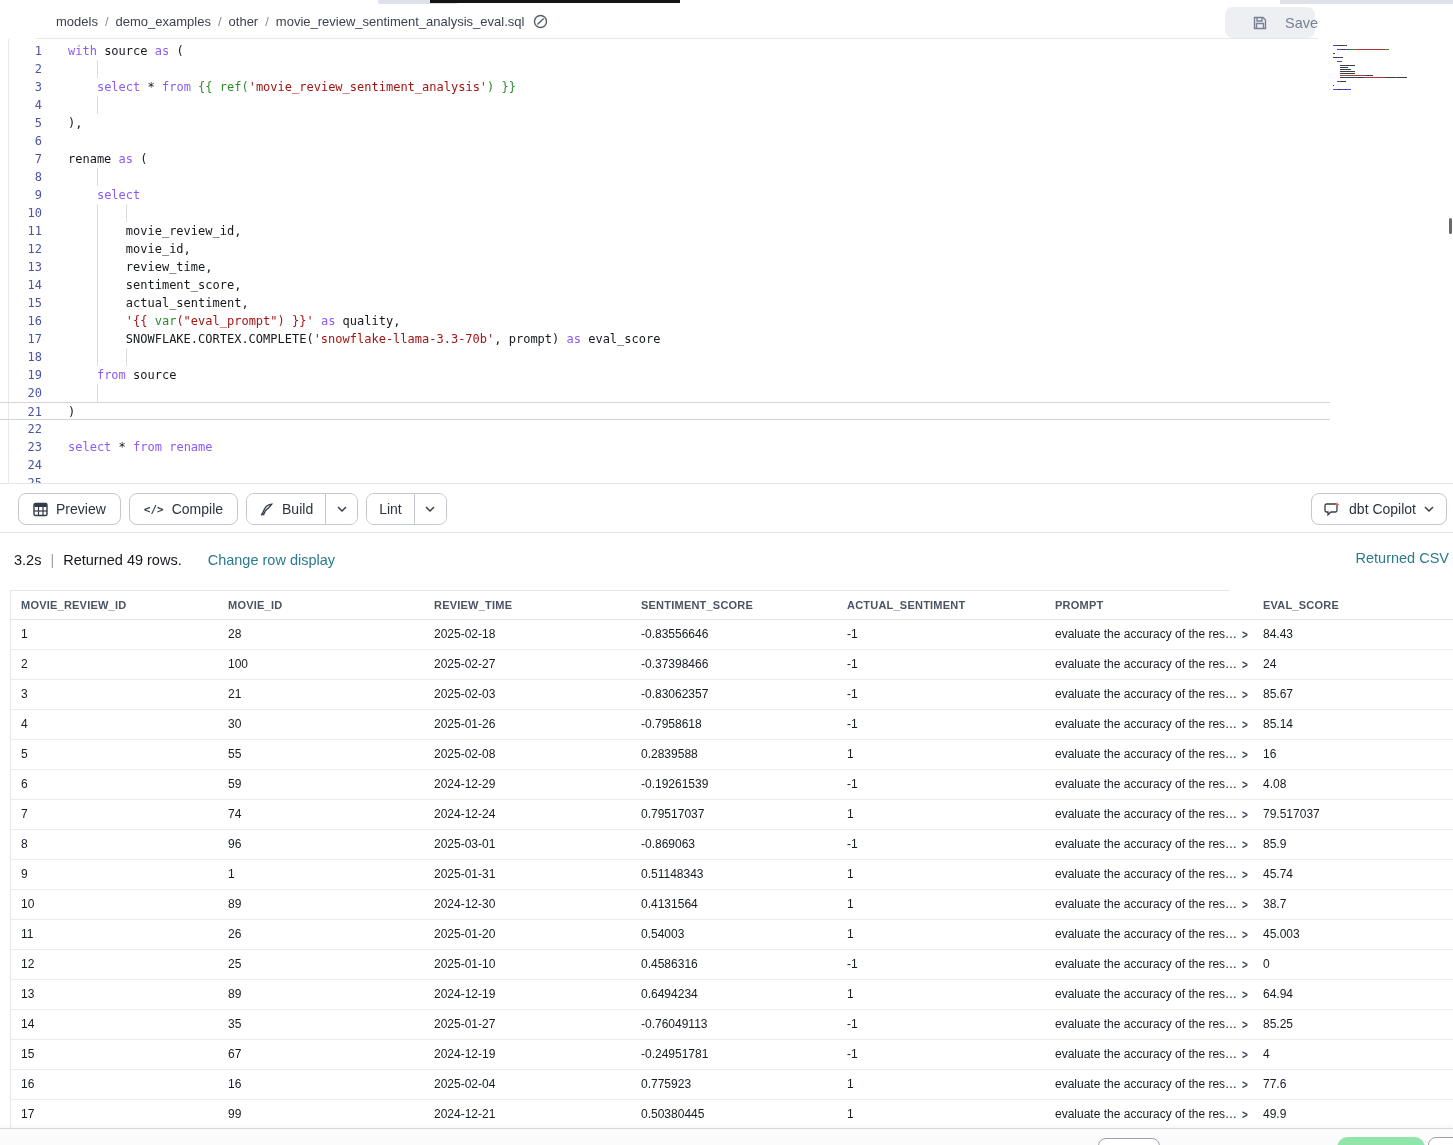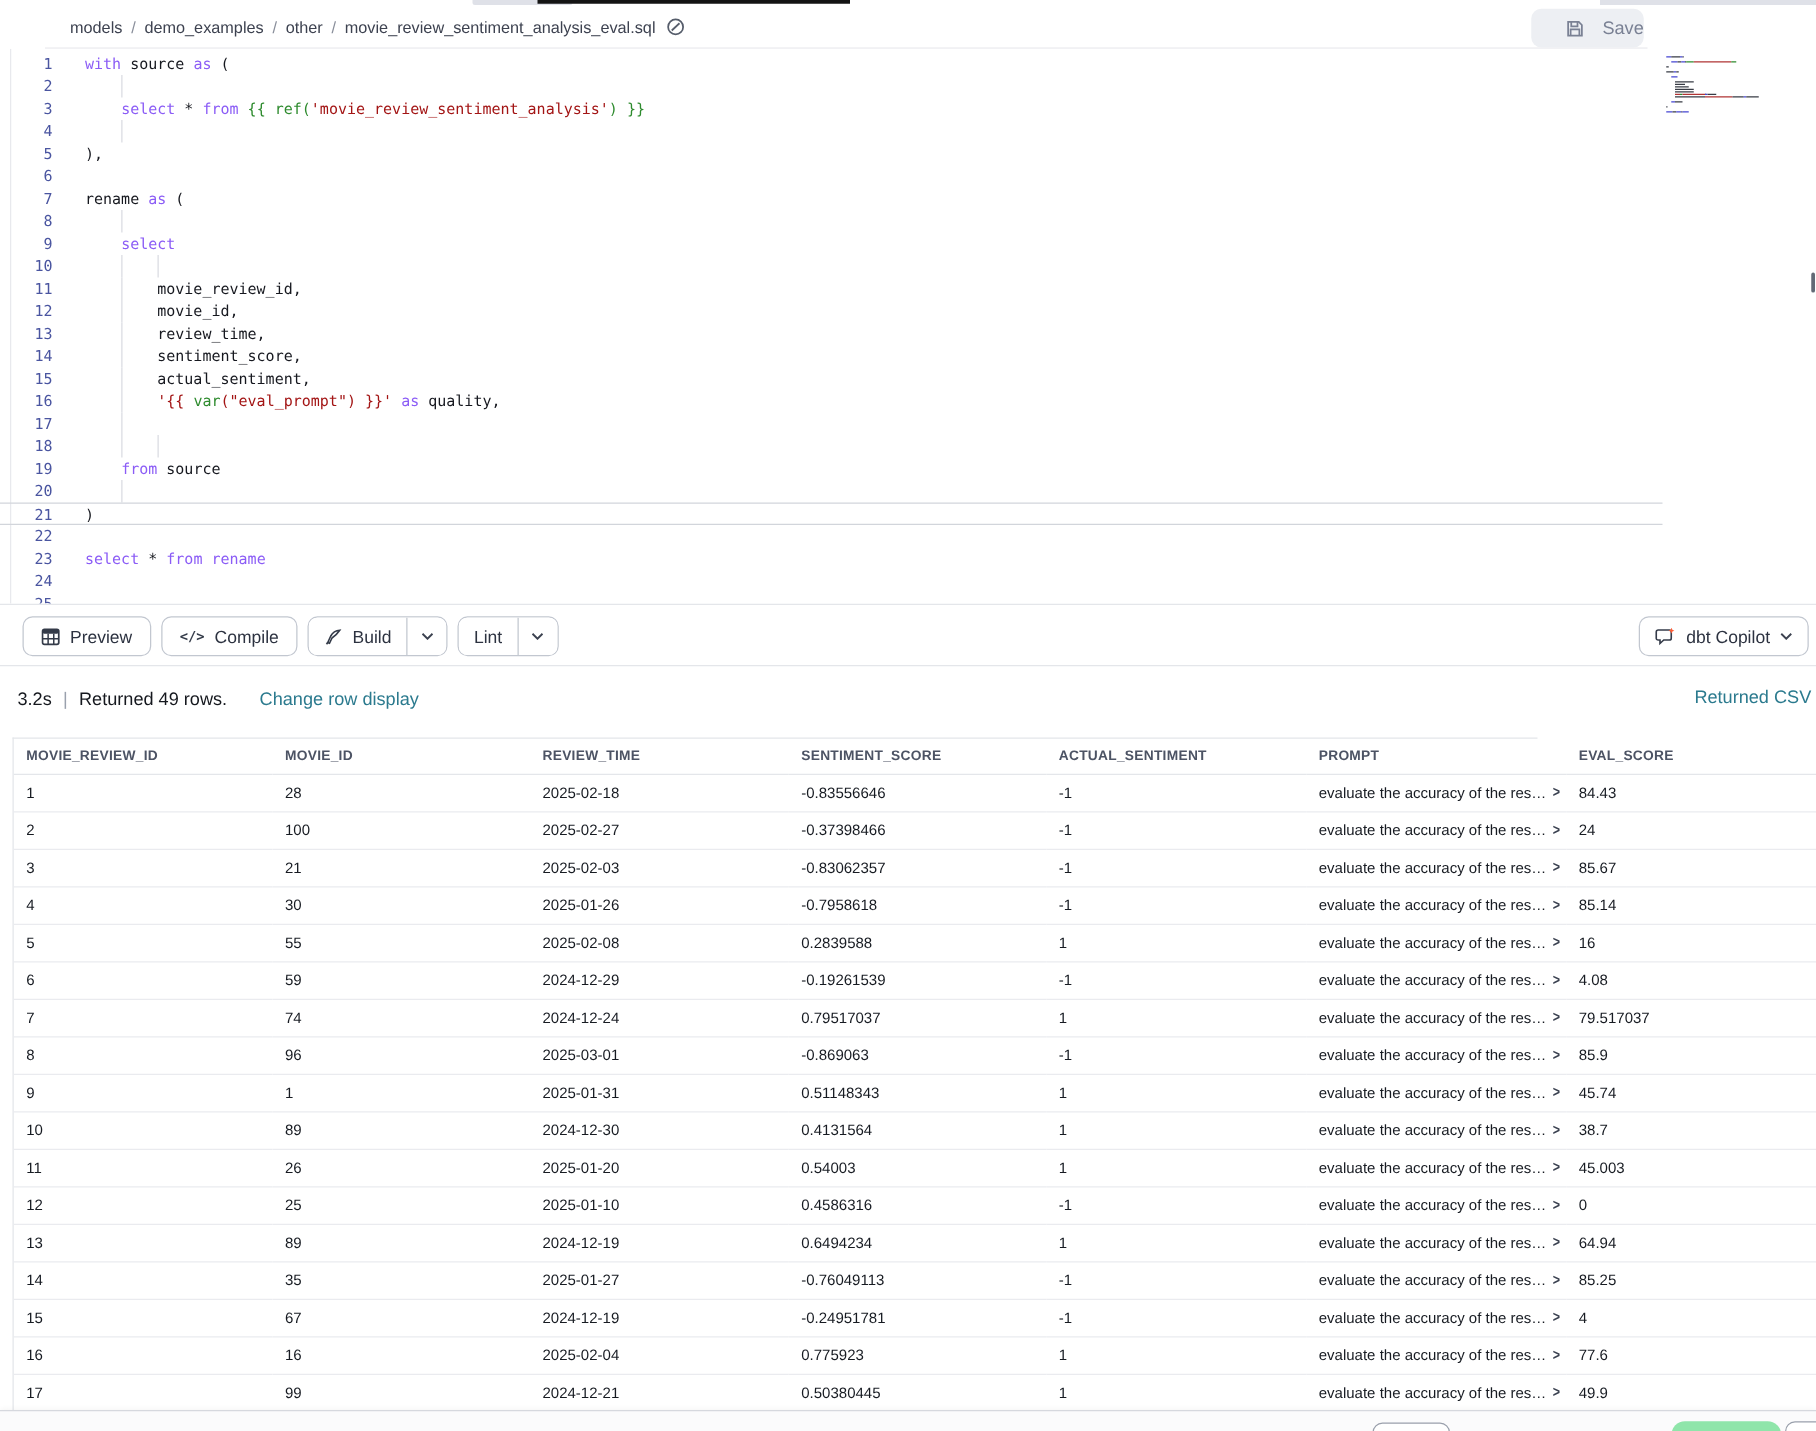--- a/index.html
+++ b/index.html
@@ -14,21 +14,21 @@
   .top-strip .seg-gray-r { position:absolute; left:1280px; top:0; width:173px; height:4px; background:#dfe1e8; }
 
   
   .crumb-bar { position:absolute; left:0; top:5px; width:1282px; height:34px;
     border-bottom:1px solid #e7e8ec; background:#fff; display:flex; align-items:center;margin-left:36px; }
   .crumbs { display:flex; align-items:center; gap:7px; padding-left:20px; font-size:13px; color:#3d4250; }
   .crumb { cursor:pointer; }
   .crumb-sep { color:#8a8f9b; }
   .file-status { margin-left:9px; display:flex; align-items:center; }
   .save-btn { position:absolute; right:3px; top:2px; height:31px; width:90px; background:#edeff3;
-    border:none; border-radius:8px; display:flex; align-items:center; justify-content:space-between; gap:7px;
+    border:none; border-radius:8px; display:flex; align-items:center; justify-content:flex-start; gap:17px;
     color:#7a8194; font-size:14.5px; font-family:inherit; cursor:pointer;padding-left:27px; }
 
   
   .editor { position:absolute; left:0; top:39px; width:1453px; height:444px; background:#fff; overflow:hidden; }
   .editor-left-line { position:absolute; left:8px; top:0; width:1px; height:100%; background:#e8e9ed; }
   .code-lines { position:absolute; left:0; top:3px; width:100%; }
   .cl { position:relative; height:18px; white-space:pre; font-family:"DejaVu Sans Mono", monospace; font-size:12px; line-height:18px; }
   .cl.active { width:1330px; border-top:1px solid #d2d5db; border-bottom:1px solid #d2d5db; }
   .ln { position:absolute; left:0; top:0; width:42px; text-align:right; color:#4a55a0; font-size:12px; }
   .ct { position:absolute; left:68px; top:0; }
@@ -147,21 +147,21 @@
       <div class="cl"><span class="ln">7</span><span class="ct"><span class="tok-p">rename </span><span class="tok-k">as</span><span class="tok-p"> (</span></span></div>
       <div class="cl"><span class="guide" style="left: 96.88px;"></span><span class="ln">8</span><span class="ct"></span></div>
       <div class="cl"><span class="ln">9</span><span class="ct"><span class="tok-p">    </span><span class="tok-k">select</span></span></div>
       <div class="cl"><span class="guide" style="left: 96.88px;"></span><span class="guide" style="left: 125.76px;"></span><span class="ln">10</span><span class="ct"></span></div>
       <div class="cl"><span class="guide" style="left: 96.88px;"></span><span class="ln">11</span><span class="ct"><span class="tok-p">        movie_review_id,</span></span></div>
       <div class="cl"><span class="guide" style="left: 96.88px;"></span><span class="ln">12</span><span class="ct"><span class="tok-p">        movie_id,</span></span></div>
       <div class="cl"><span class="guide" style="left: 96.88px;"></span><span class="ln">13</span><span class="ct"><span class="tok-p">        review_time,</span></span></div>
       <div class="cl"><span class="guide" style="left: 96.88px;"></span><span class="ln">14</span><span class="ct"><span class="tok-p">        sentiment_score,</span></span></div>
       <div class="cl"><span class="guide" style="left: 96.88px;"></span><span class="ln">15</span><span class="ct"><span class="tok-p">        actual_sentiment,</span></span></div>
       <div class="cl"><span class="guide" style="left: 96.88px;"></span><span class="ln">16</span><span class="ct"><span class="tok-p">        </span><span class="tok-s">'{{ </span><span class="tok-f">var</span><span class="tok-s">("eval_prompt") }}'</span><span class="tok-p"> </span><span class="tok-k">as</span><span class="tok-p"> quality,</span></span></div>
-      <div class="cl"><span class="guide" style="left: 96.88px;"></span><span class="ln">17</span></div>
+      <div class="cl"><span class="guide" style="left: 96.88px;"></span><span class="ln">17</span><span class="ct"><span class="tok-p">        SNOWFLAKE.CORTEX.COMPLETE(</span><span class="tok-s">'snowflake-llama-3.3-70b'</span><span class="tok-p">, prompt) </span><span class="tok-k">as</span><span class="tok-p"> eval_score</span></span></div>
       <div class="cl"><span class="guide" style="left: 96.88px;"></span><span class="guide" style="left: 125.76px;"></span><span class="ln">18</span><span class="ct"></span></div>
       <div class="cl"><span class="ln">19</span><span class="ct"><span class="tok-p">    </span><span class="tok-k">from</span><span class="tok-p"> source</span></span></div>
       <div class="cl"><span class="guide" style="left: 96.88px;"></span><span class="ln">20</span><span class="ct"></span></div>
       <div class="cl active"><span class="ln">21</span><span class="ct"><span class="tok-p">)</span></span></div>
       <div class="cl"><span class="ln">22</span><span class="ct"></span></div>
       <div class="cl"><span class="ln">23</span><span class="ct"><span class="tok-k">select</span><span class="tok-p"> * </span><span class="tok-k">from</span><span class="tok-p"> </span><span class="tok-k">rename</span></span></div>
       <div class="cl"><span class="ln">24</span><span class="ct"></span></div>
       <div class="cl"><span class="ln">25</span><span class="ct"></span></div>
     </div>
   <div class="minimap" id="minimap">

